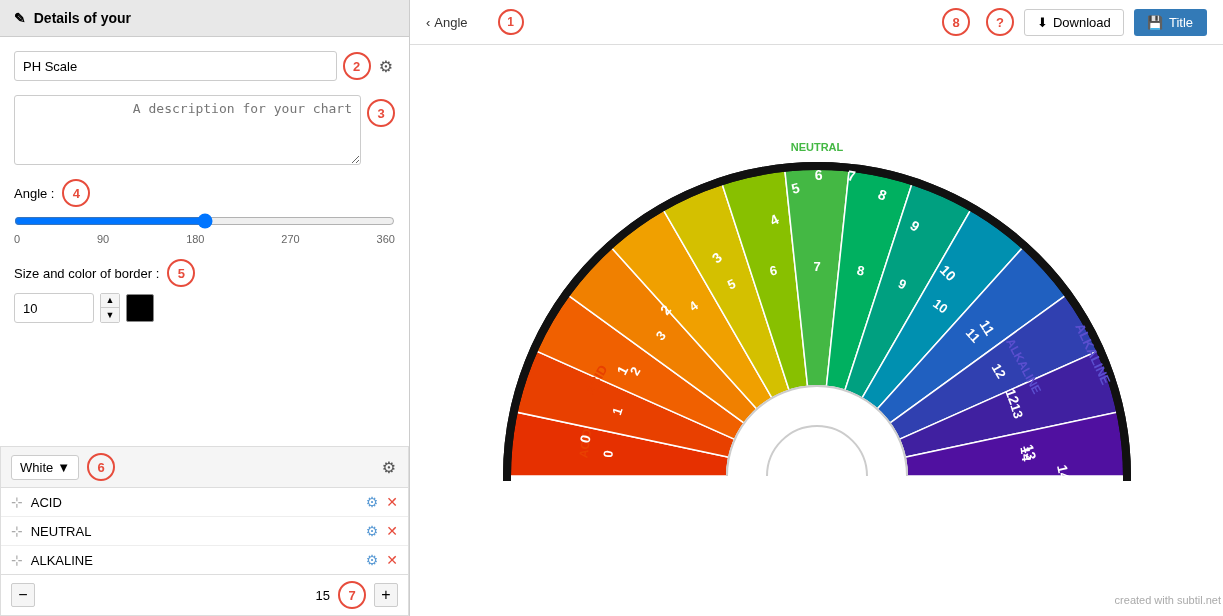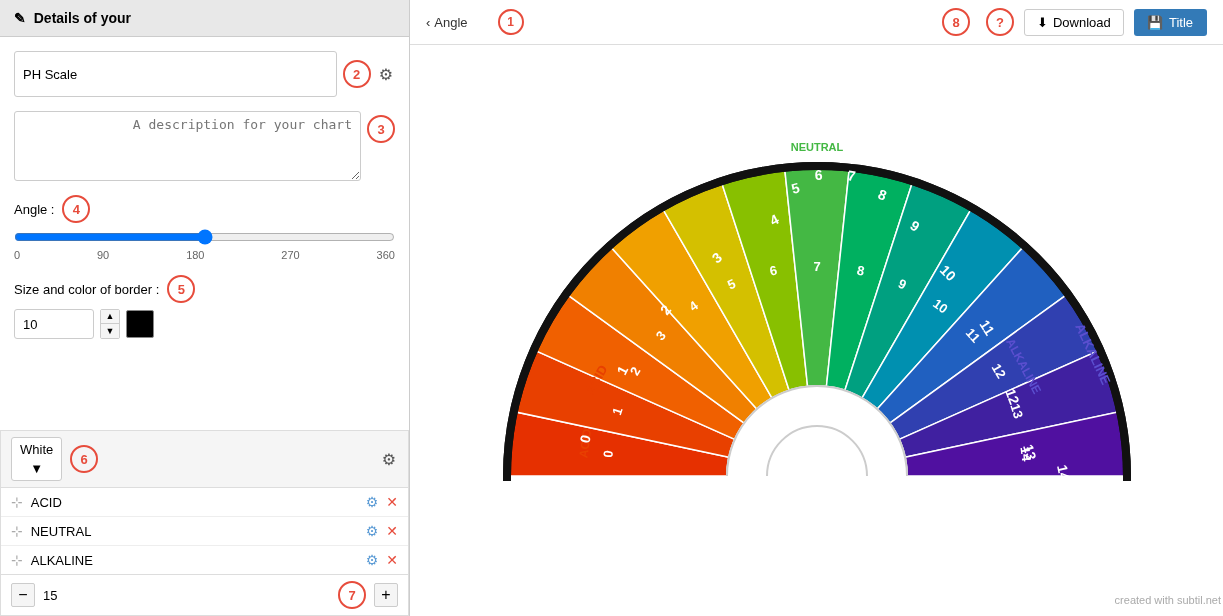--- a/index.html
+++ b/index.html
@@ -39,21 +39,21 @@
       align-items: center;
       gap: 6px;
     }
 
     .text-input {
       flex: 1;
       border: 1px solid #ccc;
       border-radius: 3px;
       padding: 5px 8px;
       font-size: 13px;
-      height: 46px;
+      height: 30px;
     }
 
     textarea.text-input {
       height: 70px;
       resize: vertical;
       text-align: right;
     }
 
     .circle-badge {
       width: 28px;
@@ -143,21 +143,20 @@
     .dropdown-btn {
       background: #fff;
       border: 1px solid #ccc;
       border-radius: 3px;
       padding: 4px 8px;
       font-size: 13px;
       cursor: pointer;
       display: flex;
       align-items: center;
       gap: 4px;
-      flex-direction: column;
     }
 
     .cat-list { border: 1px solid #ddd; border-top: none; }
     .cat-row {
       display: flex;
       align-items: center;
       padding: 6px 10px;
       border-bottom: 1px solid #eee;
       gap: 8px;
     }
@@ -184,21 +183,21 @@
       height: 24px;
       border: 1px solid #ccc;
       background: #f5f5f5;
       cursor: pointer;
       font-size: 16px;
       display: flex;
       align-items: center;
       justify-content: center;
       border-radius: 2px;
     }
-    .footer-num { flex: 1; font-size: 13px; }
+    .footer-num { flex: 1; font-size: 13px; text-align: right; }
 
     
     .right-panel {
       flex: 1;
       background: #fff;
       display: flex;
       flex-direction: column;
     }
 
     .right-header {

